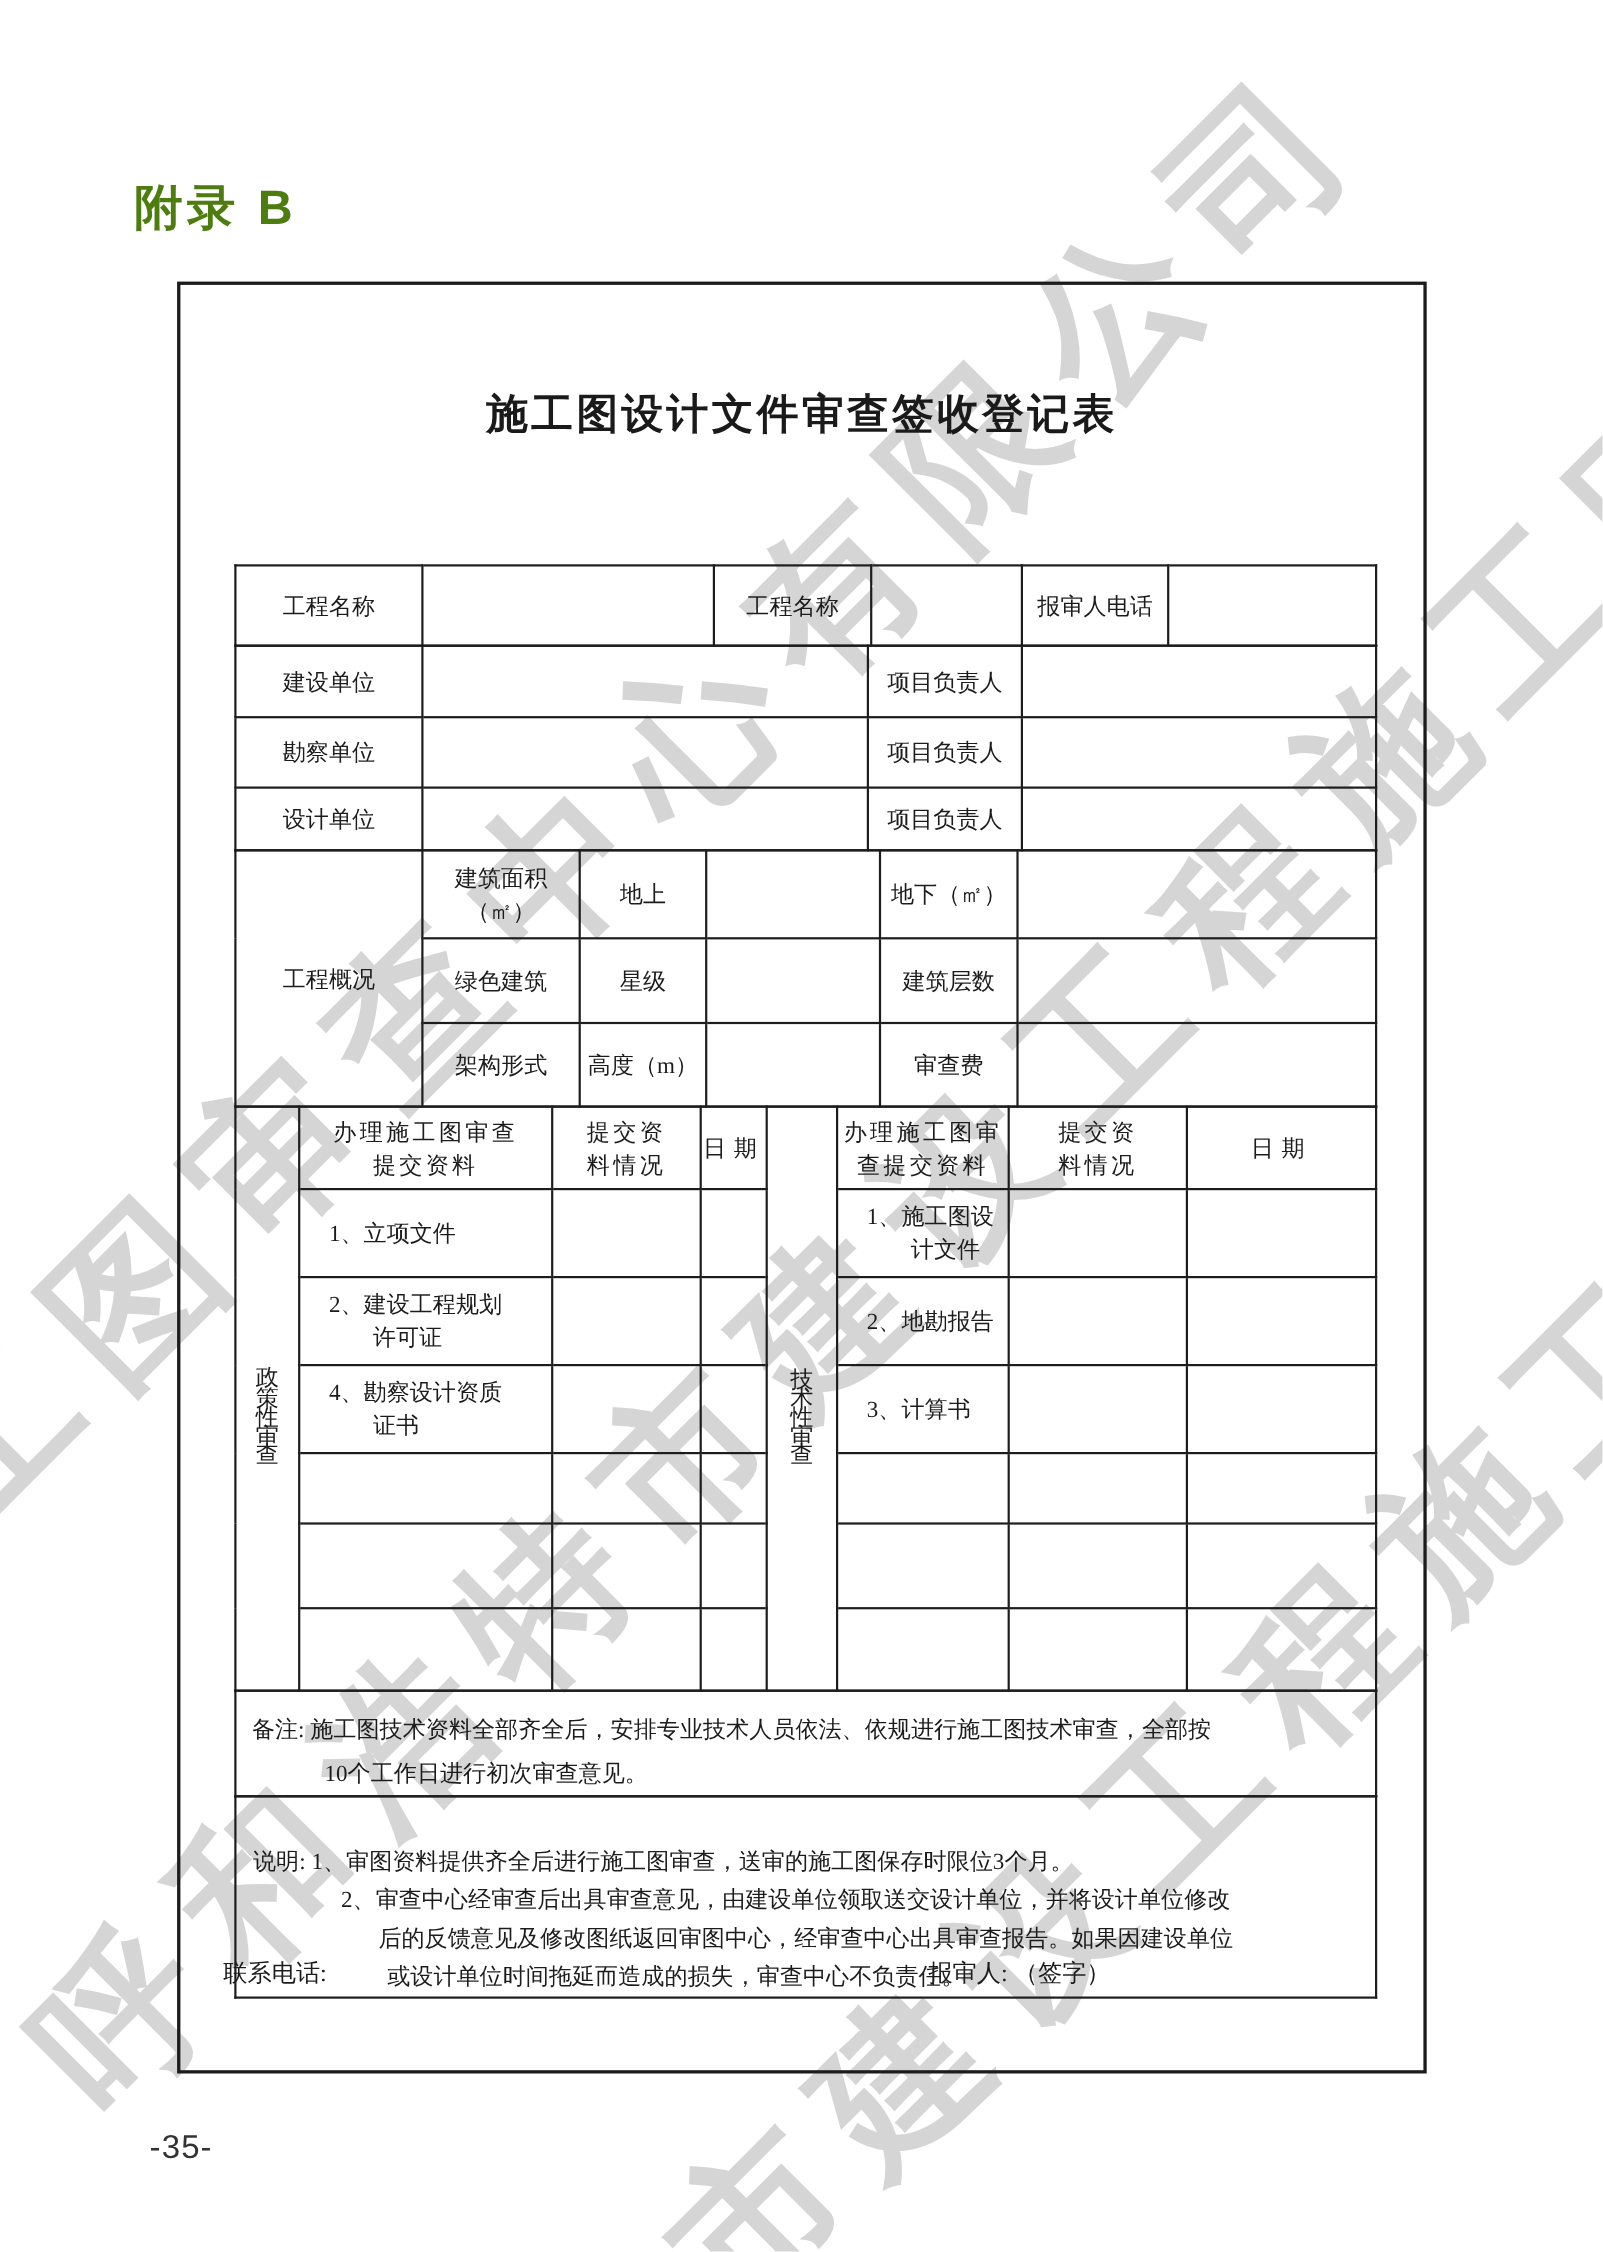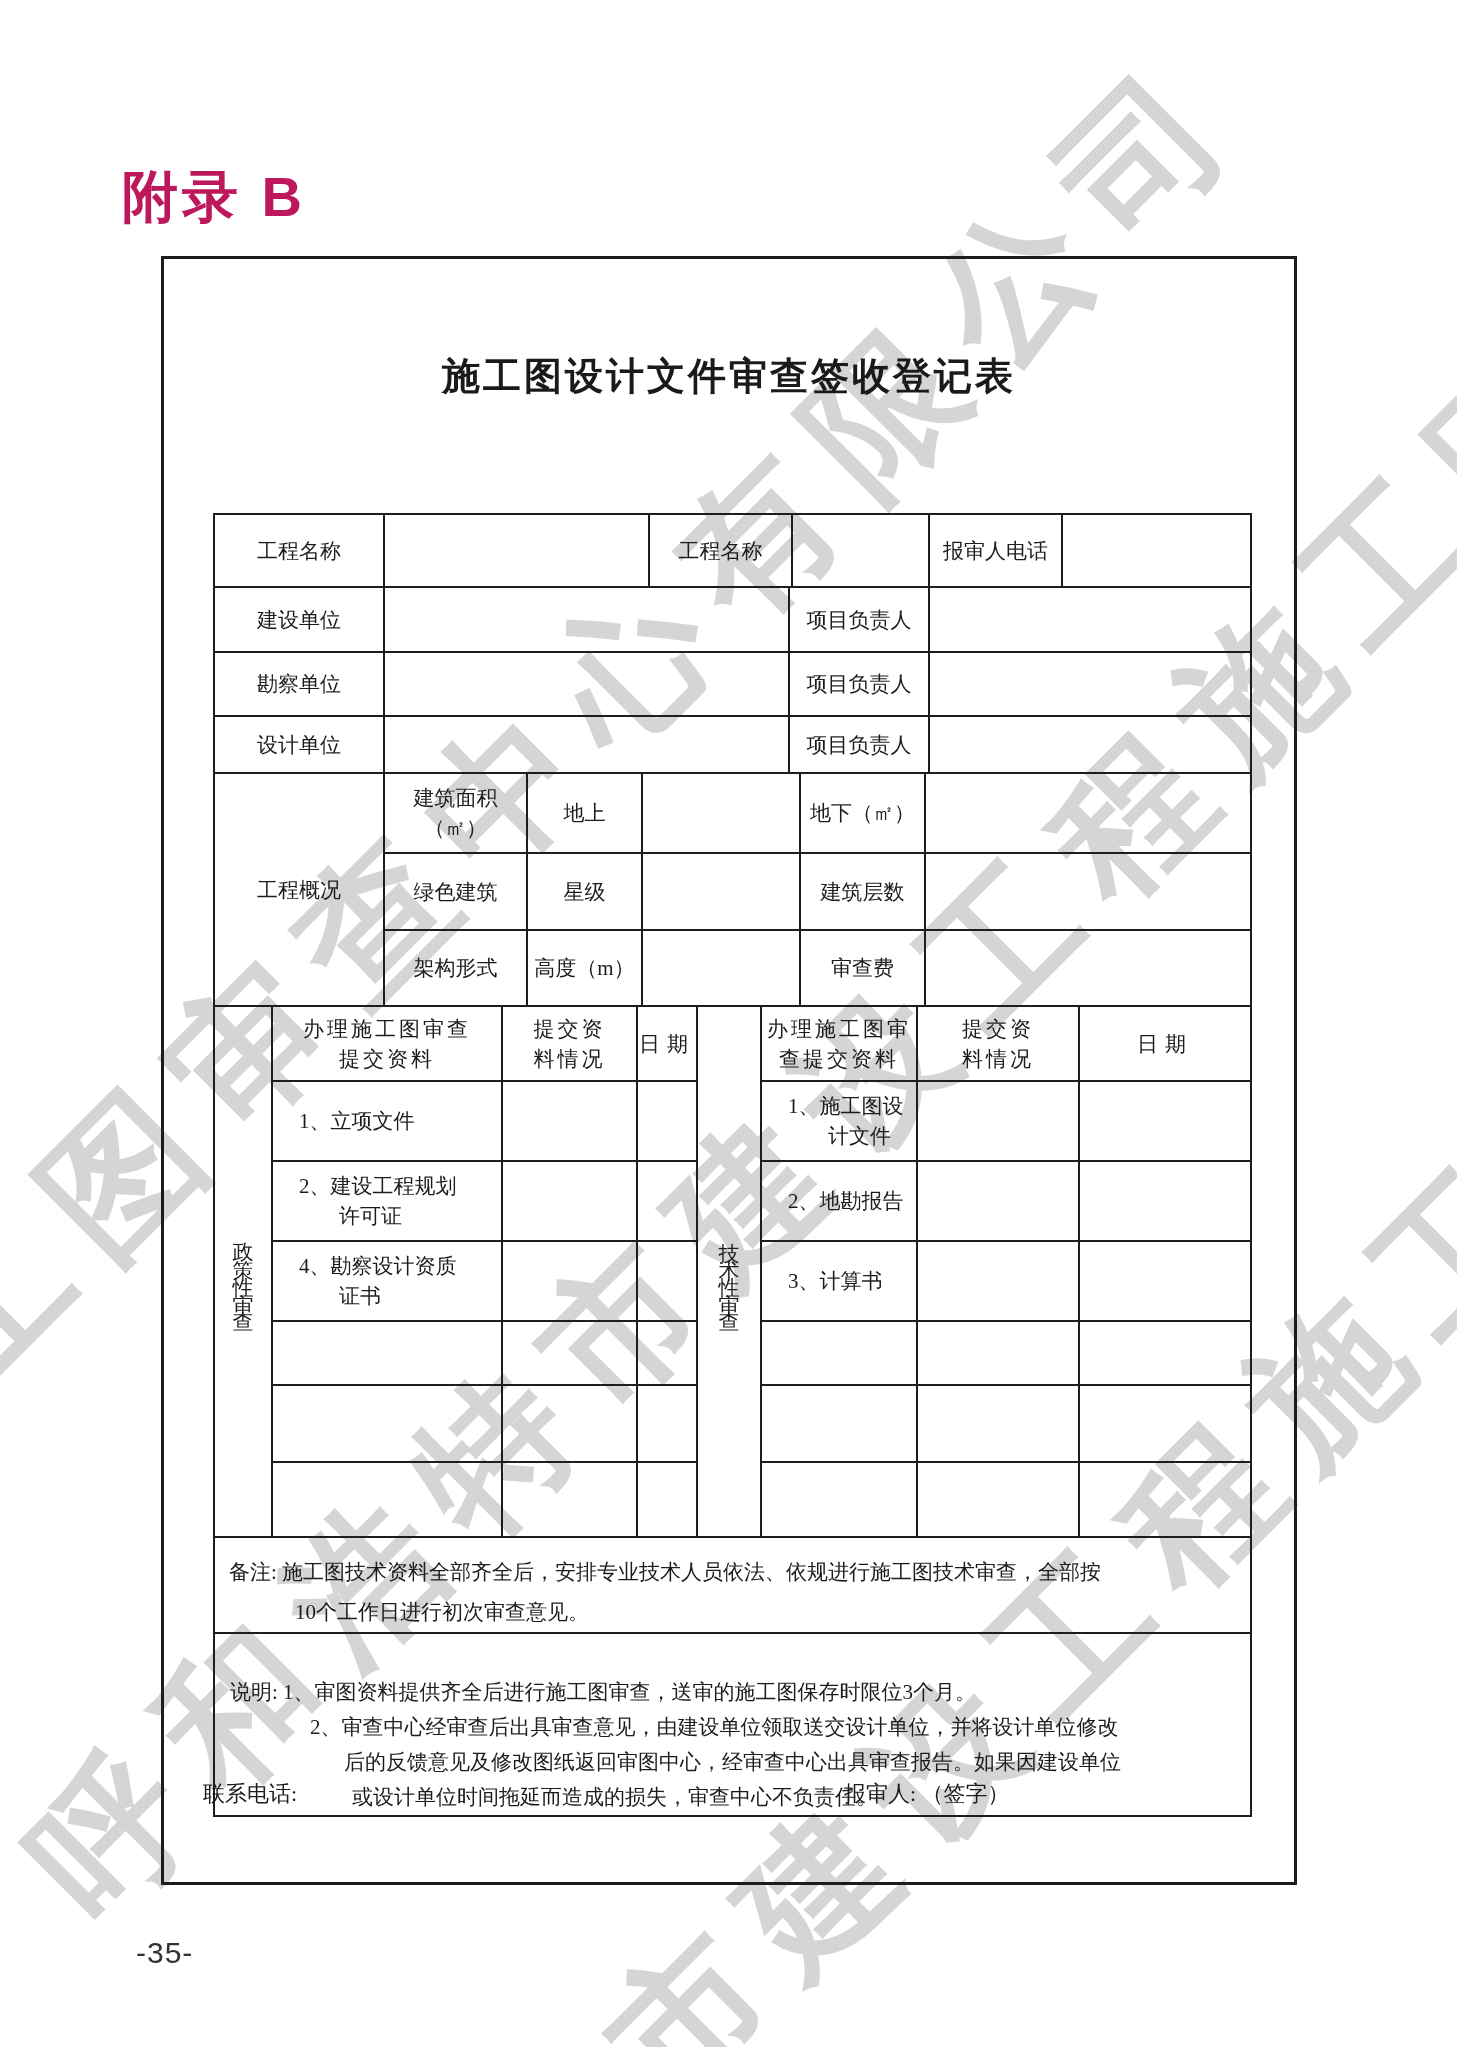--- a/index.html
+++ b/index.html
@@ -15,21 +15,21 @@
     color:#c7c7c7;opacity:.75;
     transform:rotate(-45deg);transform-origin:0 50%;
   }
   .wm1{left:-1330px;top:2530px;}
   .wm2{left:60px;top:1790px;}
   .wm3{left:130px;top:2480px;}
   
   .appendix{
     position:absolute;left:122px;top:160px;z-index:2;
     font-family:"Liberation Sans","DejaVu Sans",sans-serif;
-    font-weight:bold;font-size:56px;letter-spacing:4px;color:#be185d;
+    font-weight:bold;font-size:44px;letter-spacing:4px;color:#4d7c0f;
   }
   .pagenum{
     position:absolute;left:136px;top:1936px;z-index:2;
     font-family:"Liberation Sans","DejaVu Sans",sans-serif;
     font-size:30px;color:#333;letter-spacing:1px;
   }
   .outer-box{
     position:absolute;left:161px;top:256px;width:1136px;height:1629px;
     border:3px solid #1c1c1c;z-index:1;box-sizing:border-box;
   }

